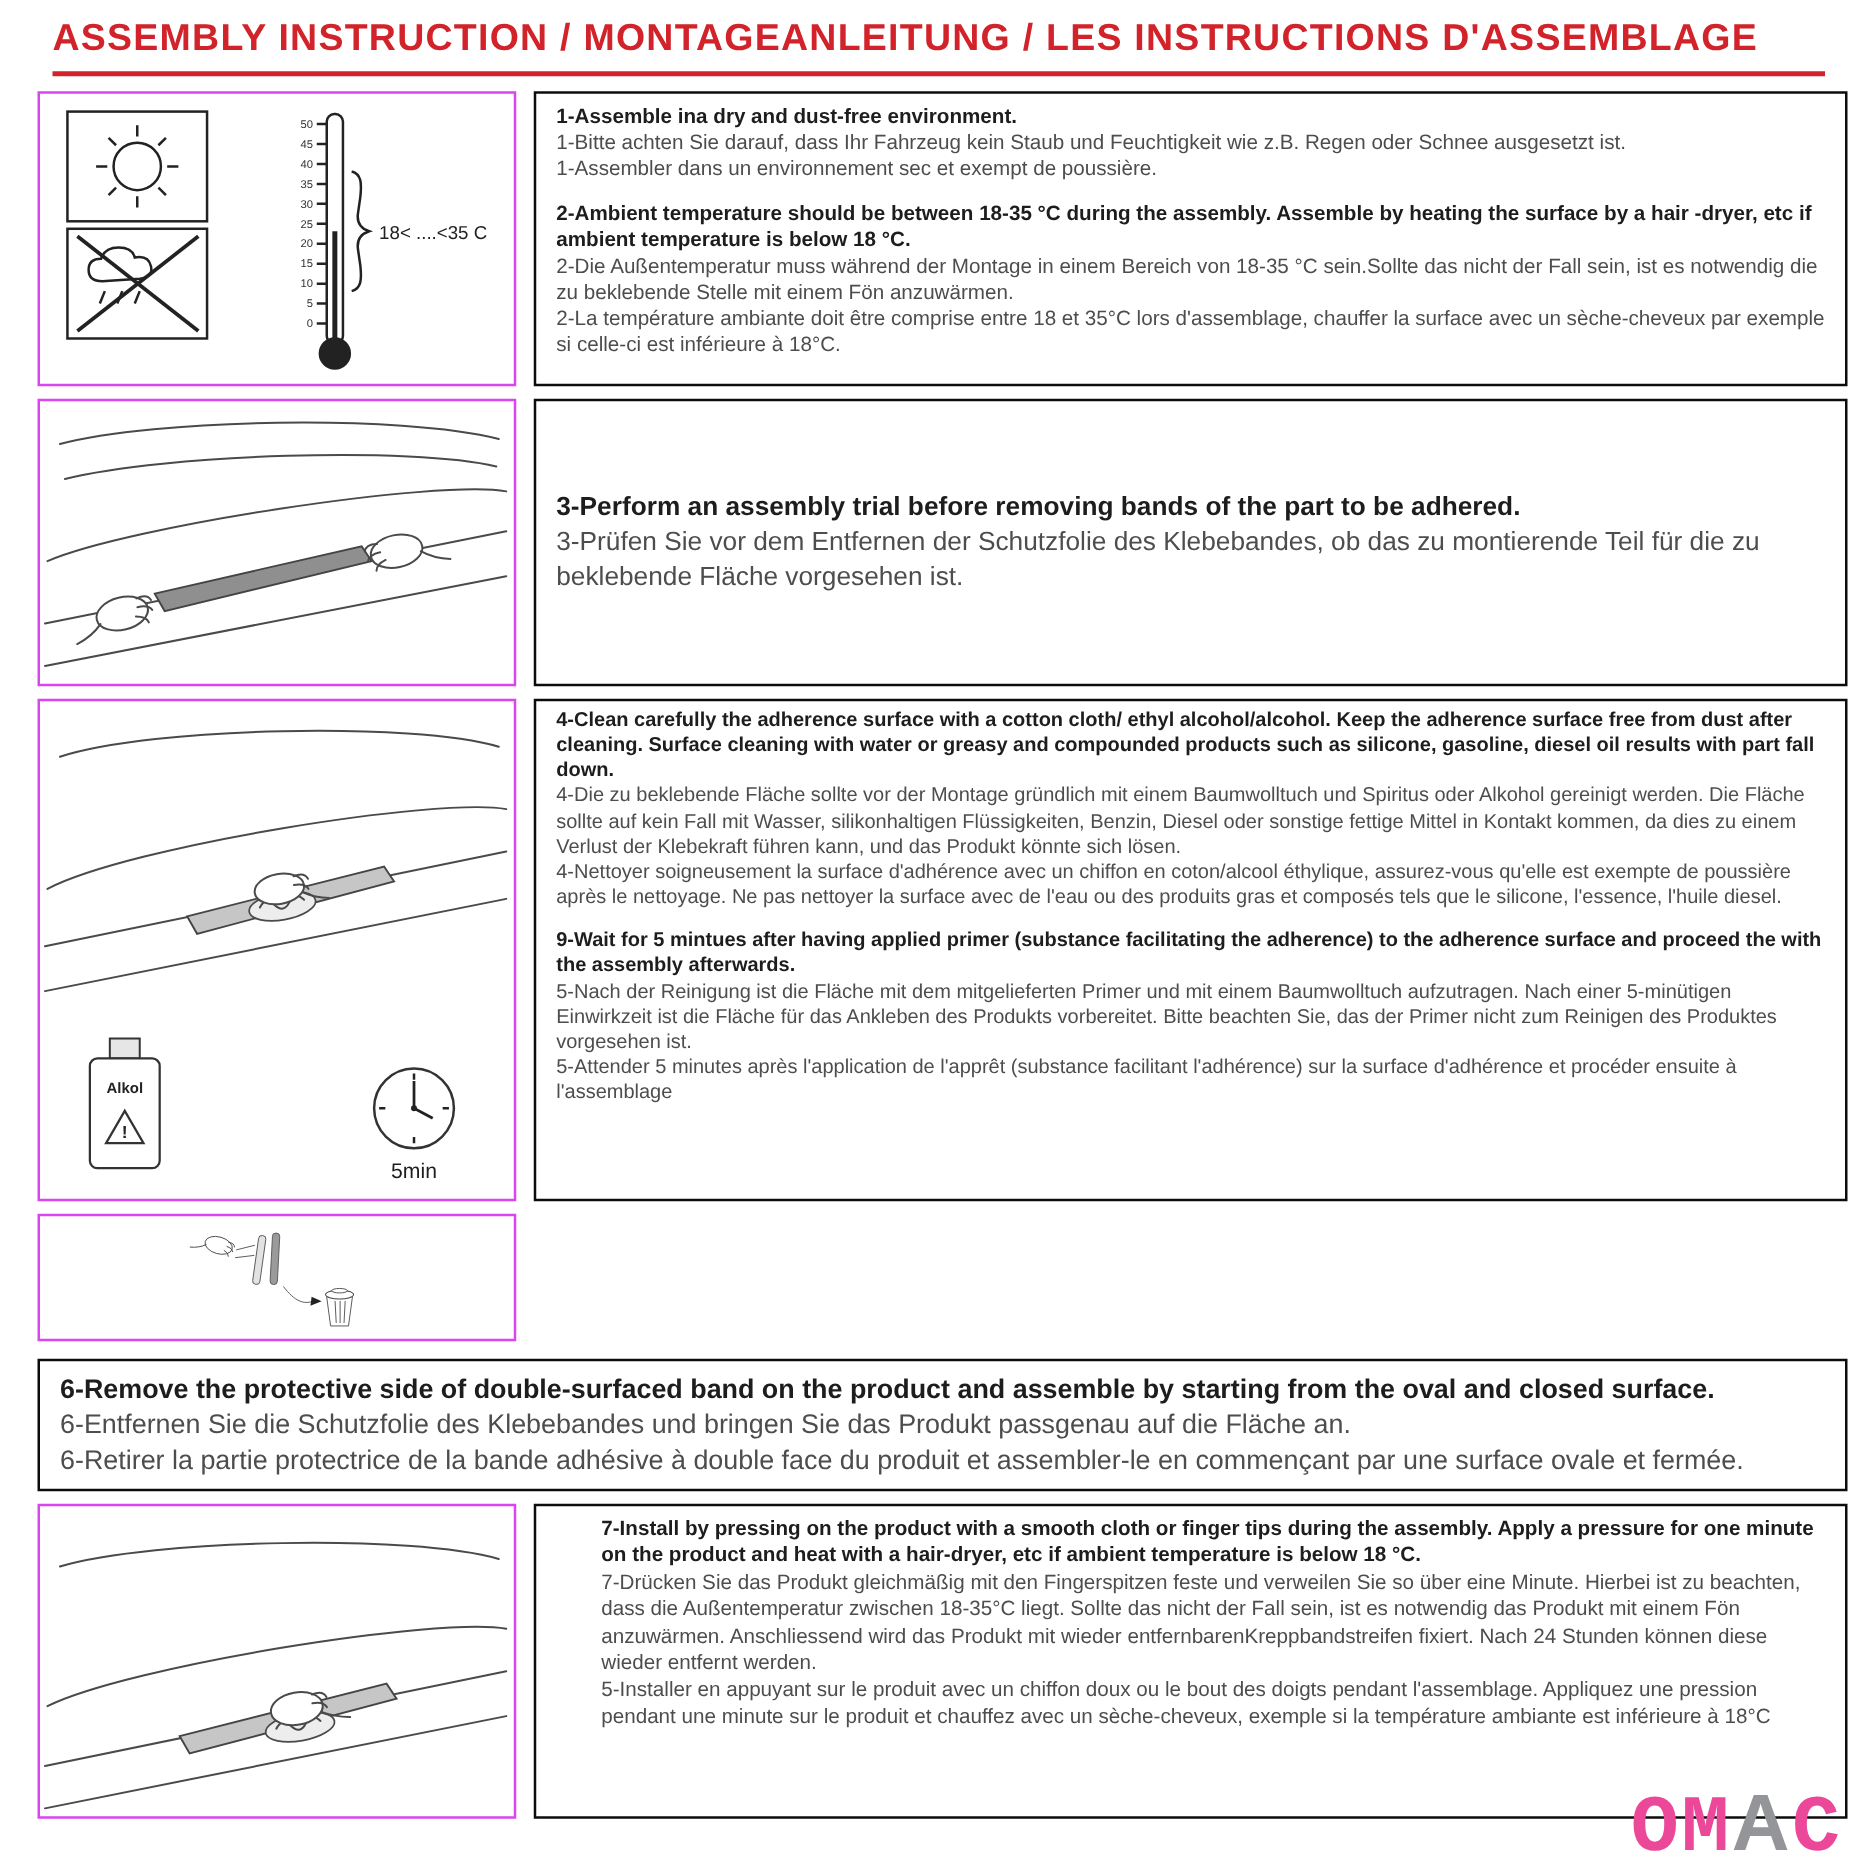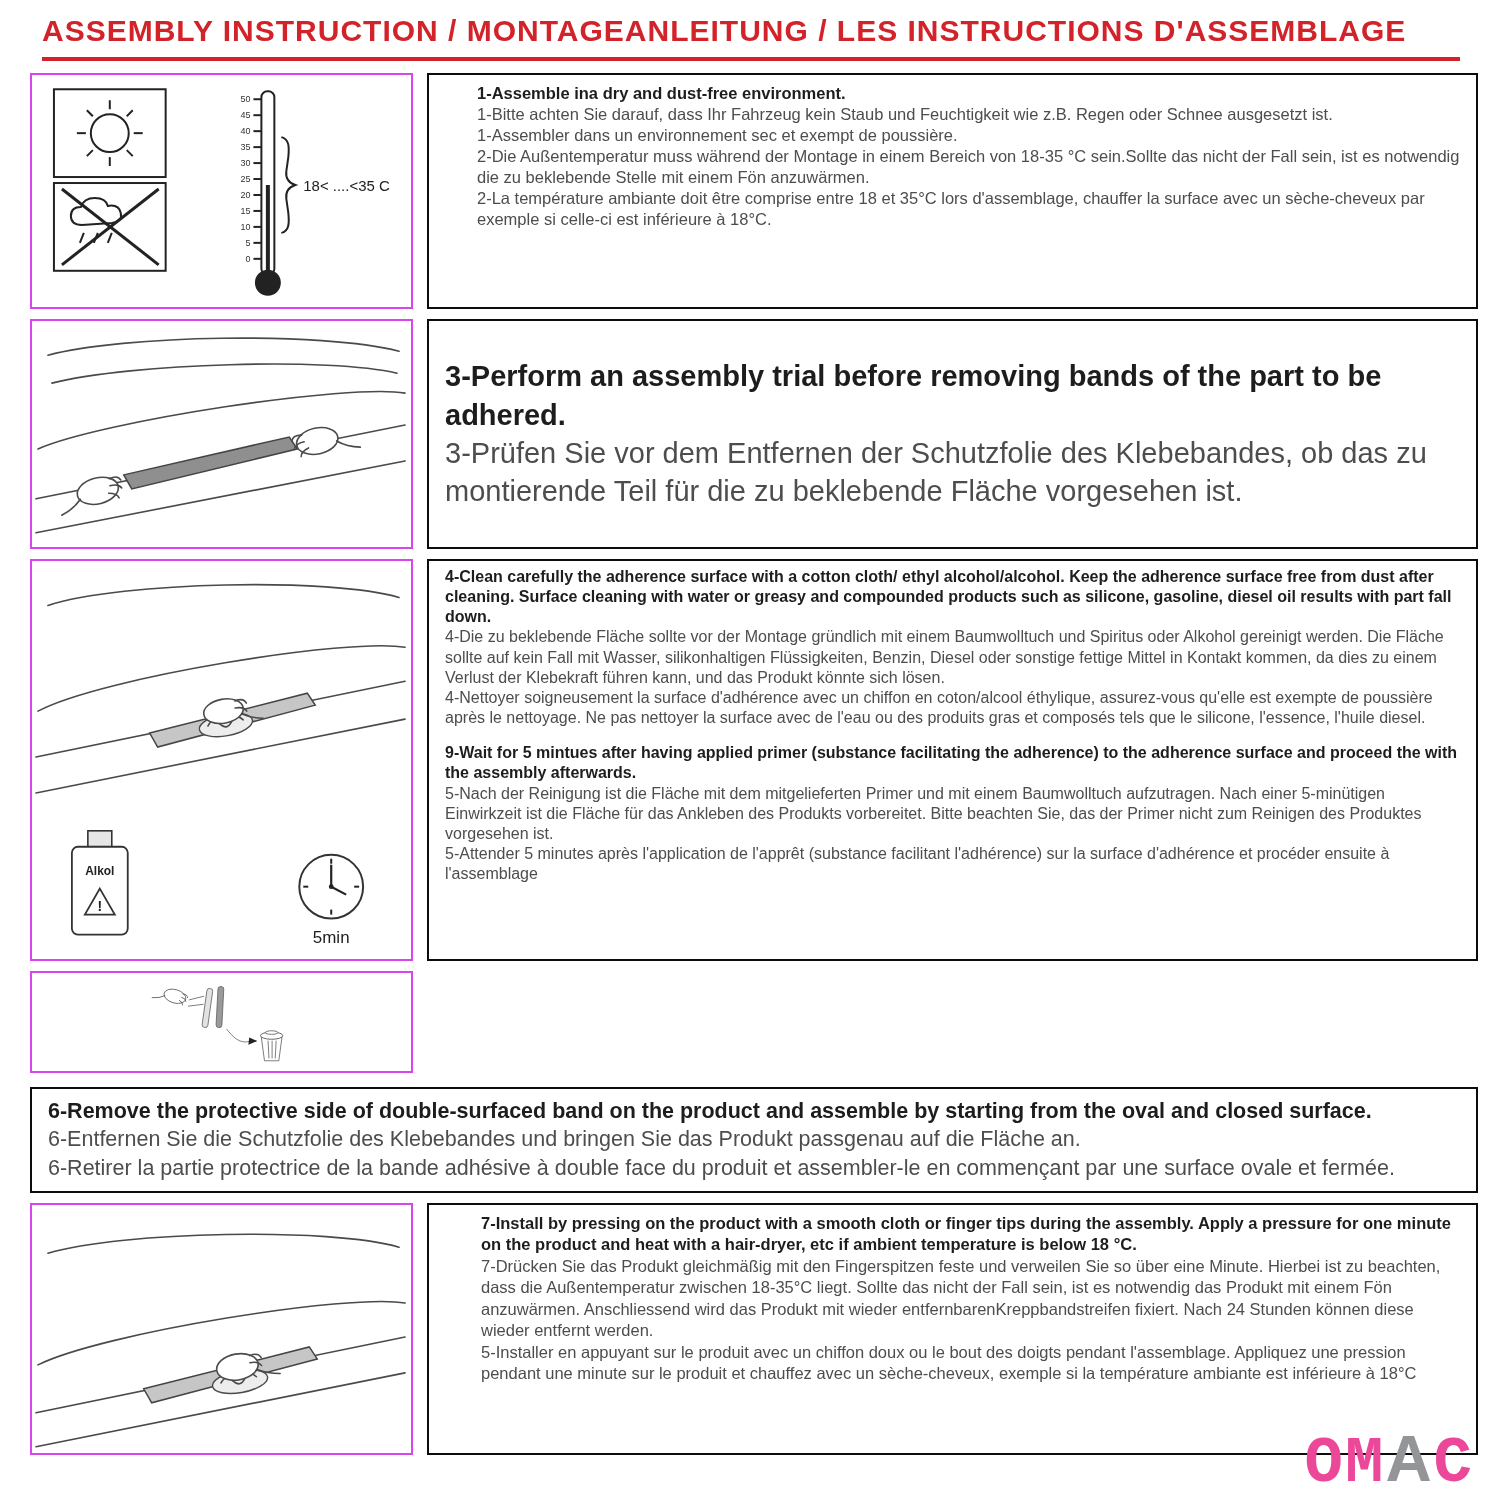--- a/index.html
+++ b/index.html
@@ -18,23 +18,23 @@
   .r1{height:236px;}
   .r2{height:230px;}
   .r3{height:402px;}
   .r4{height:222px;flex-direction:column;}
   .r5{height:252px;}
 
   .text-box p{margin:0;color:#4d4d4d;}
   .text-box p.b{font-weight:bold;color:#1d1d1d;}
   .text-box p.gap{margin-top:15px;}
 
-  .s1 p{font-size:16.5px;line-height:1.27;margin-left:32px;}
+  .s1 p{font-size:16.5px;line-height:1.27;}
   .s2{display:flex;flex-direction:column;justify-content:center;}
-  .s2 p{font-size:29px;line-height:1.32;}
+  .s2 p{font-size:21px;line-height:1.32;}
   .s3 p{font-size:16px;line-height:1.26;}
   .s3{padding-top:6px;}
   .s4{display:flex;flex-direction:column;justify-content:center;}
   .s4 p{font-size:21.5px;line-height:1.34;}
   .s5 p{font-size:16.5px;line-height:1.3;margin-left:36px;}
 
   .logo{position:absolute;right:26px;bottom:4px;font-size:64px;font-weight:bold;letter-spacing:2px;line-height:1;}
   .logo .red{color:#ec4899;font-family:Liberation Mono, monospace;}
   .logo .gray{color:#939598;}
 
@@ -103,20 +103,21 @@
           <text x="219" y="187" font-size="9" text-anchor="end" fill="#333">0</text>
           <path d="M250,62 C258,64 258,72 257,82 L255,96 C254,104 258,108 264,110 C258,112 254,116 255,124 L257,138 C258,148 258,156 250,158" class="skt" stroke="#222"></path>
           <text x="272" y="116" font-size="15" fill="#222">18&lt; ....&lt;35 C</text>
         </g>
       </svg>
     </div>
     <div class="text-box s1">
         <p class="b">1-Assemble ina dry and dust-free environment.</p>
         <p>1-Bitte achten Sie darauf, dass Ihr Fahrzeug kein Staub und Feuchtigkeit wie z.B. Regen oder Schnee ausgesetzt ist.</p>
         <p>1-Assembler dans un environnement sec et exempt de poussière.</p>
+        <p class="b gap">2-Ambient temperature should be between 18-35 °C  during the assembly. Assemble by heating the surface by a hair -dryer, etc if ambient temperature is below 18 °C.</p>
         <p>2-Die Außentemperatur muss während der Montage in einem Bereich von 18-35 °C  sein.Sollte das nicht der Fall sein, ist es notwendig die zu beklebende Stelle mit einem Fön anzuwärmen.</p>
         <p>2-La température ambiante doit être comprise entre 18 et 35°C lors d'assemblage, chauffer la surface avec un sèche-cheveux par exemple si celle-ci est inférieure à 18°C.</p>
       </div>
   </div>
 
   <div class="row r2">
     <div class="illus-box">
       <svg viewBox="0 0 380 226">
         <path d="M16,34 C90,14 290,10 368,30" class="sk"></path>
         <path d="M20,62 C100,42 300,36 366,52" class="sk"></path>

